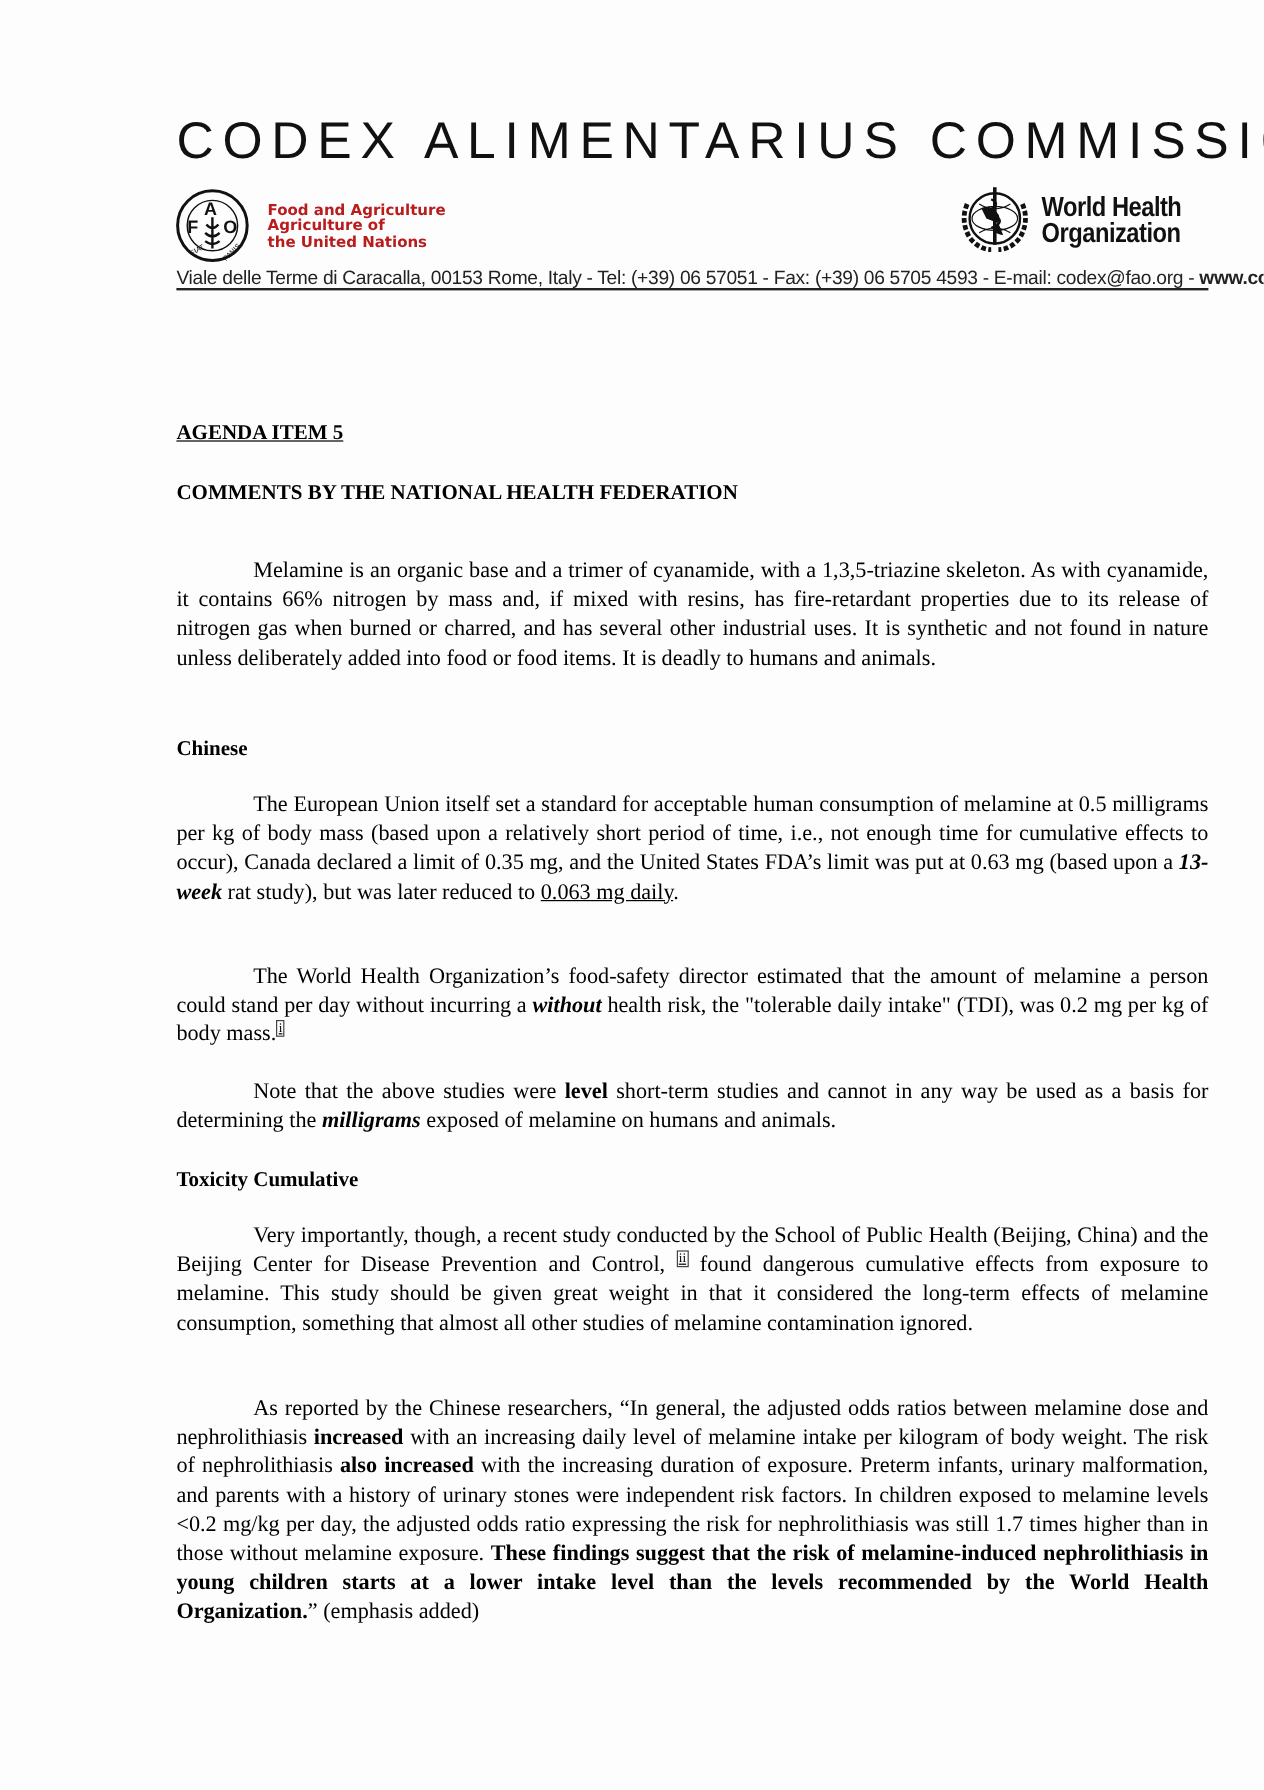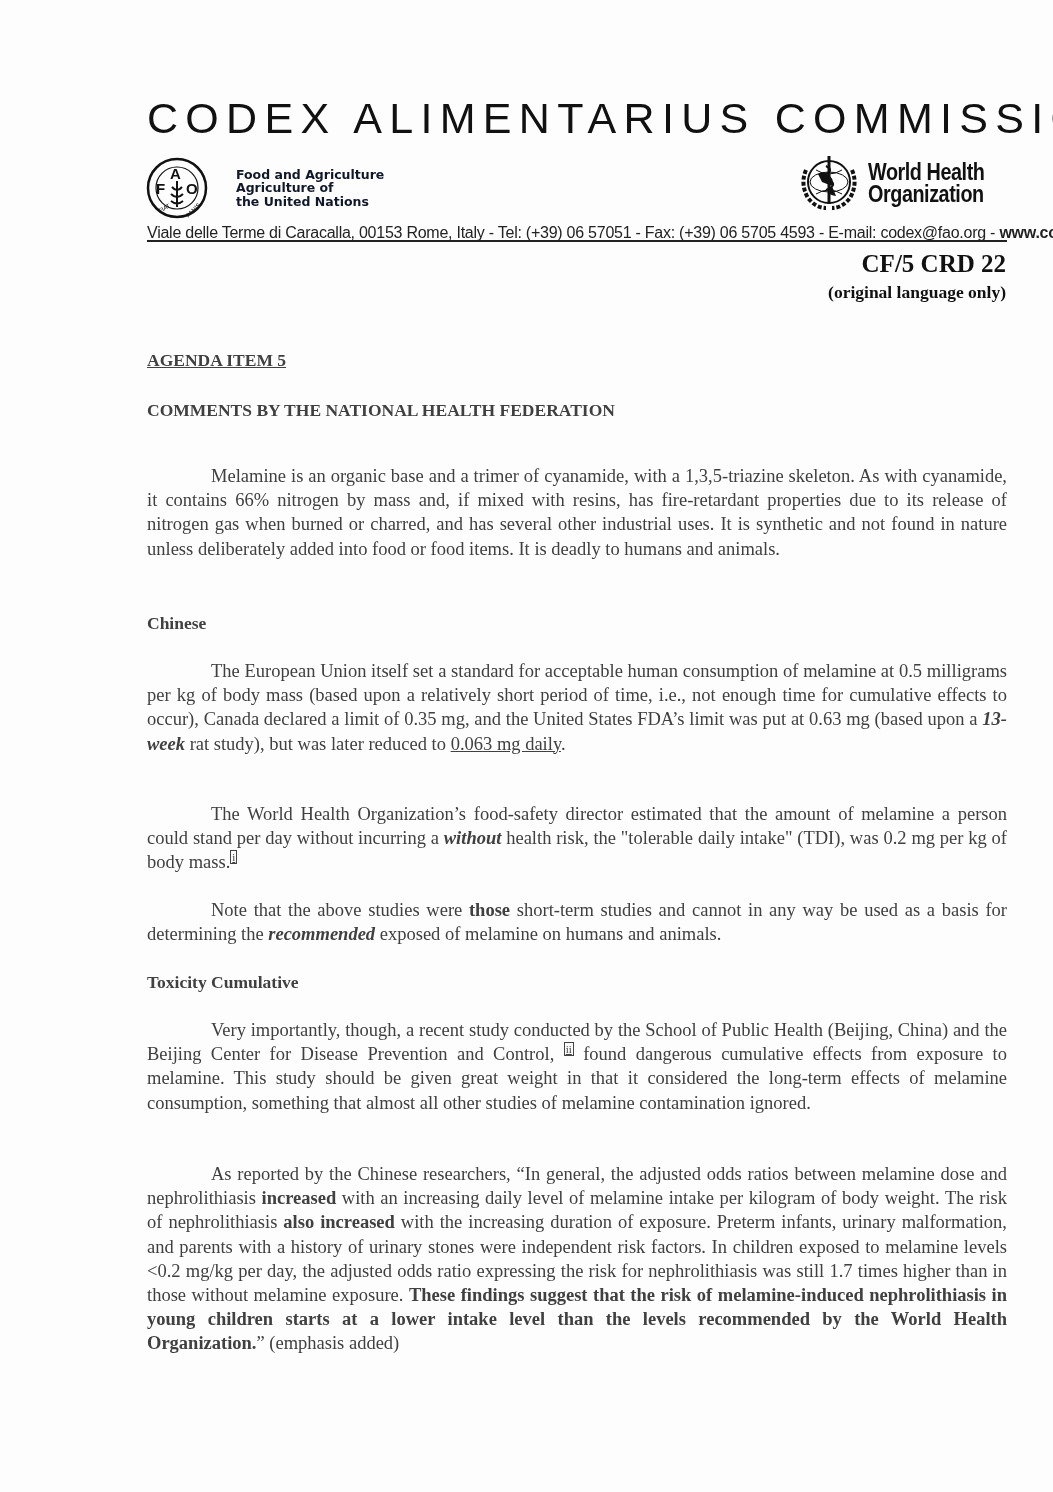--- a/index.html
+++ b/index.html
@@ -8,22 +8,22 @@
 
   .masthead {
     position: absolute; left: 147px; top: 92px; width: 860px;
     font-family: "Liberation Sans", sans-serif; font-size: 43px; letter-spacing: 7.3px;
     font-weight: normal; color: #111; white-space: nowrap; line-height: 52px;
   }
 
   .fao-block { position: absolute; left: 146px; top: 157px; display: flex; align-items: center; }
   .fao-logo { width: 62px; height: 62px; }
   .fao-text {
-    margin-left: 28px; font-family: "DejaVu Sans", sans-serif; font-weight: bold;
-    font-size: 12.5px; line-height: 13.5px; color: #0f172a;
+    margin-left: 15px; font-family: "DejaVu Sans", sans-serif; font-weight: bold;
+    font-size: 12.5px; line-height: 13.5px; color: #b91c1c;
   }
 
   .who-block { position: absolute; right: 50px; top: 152px; display: flex; align-items: center; }
   .who-logo { width: 66px; height: 62px; }
   .who-text {
     margin-left: 6px; font-family: "Liberation Sans", sans-serif; font-weight: bold;
     font-size: 23px; line-height: 22px; color: #111; letter-spacing: -0.5px; transform: scaleX(0.86); transform-origin: left center;
   }
 
   .address {
@@ -36,21 +36,21 @@
 
   .docref {
     position: absolute; right: 47px; top: 250px; text-align: right;
     font-family: "Liberation Serif", serif; font-weight: bold; color: #111;
   }
   .docref .code { font-size: 25px; line-height: 28px; }
   .docref .lang { font-size: 17.5px; line-height: 24px; margin-top: 2px; }
 
   .body-text {
     position: absolute; left: 147px; width: 860px;
-    font-family: "Liberation Serif", serif; font-size: 18.5px; line-height: 24.2px; color: #404040;
+    font-family: "Liberation Serif", serif; font-size: 18.5px; line-height: 24.2px; color: #000000;
   }
   .agenda { top: 348px; font-weight: bold; text-decoration: underline; font-size: 17.5px; }
   .comments { top: 398px; font-weight: bold; font-size: 17.5px; }
   .heading { font-weight: bold; font-size: 17.5px; }
 
   p.para { margin: 0; text-align: justify; text-indent: 64px; }
   .sup { font-size: 11px; vertical-align: super; line-height: 0; text-decoration: underline; border: 1px solid #444; padding: 0 1px; }
   .u { text-decoration: underline; }
 </style>
 </head>
@@ -90,44 +90,40 @@
     </svg>
     <div class="who-text">
       <div>World Health</div>
       <div>Organization</div>
     </div>
   </div>
 
   <div class="address"><span>Viale delle Terme di Caracalla, 00153 Rome, Italy - Tel: (+39) 06 57051 - Fax: (+39) 06  5705 4593 - E-mail: codex@fao.org - </span><b>www.codexalimentarius.net</b></div>
   <div class="rule"></div>
 
-  <div class="docref">
-    <div class="code">CF/5 CRD 22</div>
-    <div class="lang">(original language only)</div>
-  </div>
 
   <div class="body-text agenda">AGENDA ITEM 5</div>
   <div class="body-text comments">COMMENTS BY THE NATIONAL HEALTH FEDERATION</div>
 
   <div class="body-text" style="top:464px;">
     <p class="para">Melamine is an organic base and a trimer of cyanamide, with a 1,3,5-triazine skeleton.  As with cyanamide, it contains 66% nitrogen by mass and, if mixed with resins, has fire-retardant properties due to its release of nitrogen gas when burned or charred, and has several other industrial uses.  It is synthetic and not found in nature unless deliberately added into food or food items.  It is deadly to humans and animals.</p>
   </div>
 
   <div class="body-text heading" style="top:611px;">Chinese</div>
 
   <div class="body-text" style="top:659px;">
     <p class="para"><span>The European Union itself set a standard for acceptable human consumption of melamine at 0.5 milligrams per kg of body mass (based upon a relatively short period of time, i.e., not enough time for cumulative effects to occur), Canada declared a limit of 0.35 mg, and the United States FDA’s limit was put at 0.63 mg (based upon a </span><b><i>13-week</i></b><span> rat study), but was later reduced to </span><span class="u">0.063 mg daily</span><span>.</span></p>
   </div>
 
   <div class="body-text" style="top:802px;">
     <p class="para"><span>The World Health Organization’s food-safety director estimated that the amount of melamine a person could stand per day without incurring a </span><b><i>without</i></b><span> health risk, the "tolerable daily intake" (TDI), was 0.2 mg per kg of body mass.</span><span class="sup">i</span></p>
   </div>
 
   <div class="body-text" style="top:898px;">
-    <p class="para"><span>Note that the above studies were </span><b>those</b><span> short-term studies and cannot in any way be used as a basis for determining the </span><b><i>recommended</i></b><span> exposed of melamine on humans and animals.</span></p>
+    <p class="para"><span>Note that the above studies were </span><b>level</b><span> short-term studies and cannot in any way be used as a basis for determining the </span><b><i>milligrams</i></b><span> exposed of melamine on humans and animals.</span></p>
   </div>
 
   <div class="body-text heading" style="top:970px;">Toxicity Cumulative</div>
 
   <div class="body-text" style="top:1018px;">
     <p class="para"><span>Very importantly, though, a recent study conducted by the School of Public Health (Beijing, China) and the Beijing Center for Disease Prevention and Control, </span><span class="sup">ii</span><span> found dangerous cumulative effects from exposure to melamine.   This study should be given great weight in that it considered the long-term effects of melamine consumption, something that almost all other studies of melamine contamination ignored.</span></p>
   </div>
 
   <div class="body-text" style="top:1162px;">
     <p class="para"><span>As reported by the Chinese researchers, “In general, the adjusted odds ratios between melamine dose and nephrolithiasis </span><b>increased</b><span> with an increasing daily level of melamine intake per kilogram of body weight. The risk of nephrolithiasis </span><b>also increased</b><span> with the increasing duration of exposure. Preterm infants, urinary malformation, and parents with a history of urinary stones were independent risk factors. In children exposed to melamine levels &lt;0.2 mg/kg per day, the adjusted odds ratio expressing the risk for nephrolithiasis was still 1.7 times higher than in those without melamine exposure. </span><b>These findings suggest that the risk of melamine-induced nephrolithiasis in young children starts at a lower intake level than the levels recommended by the World Health Organization.</b><span>” (emphasis added)</span></p>

